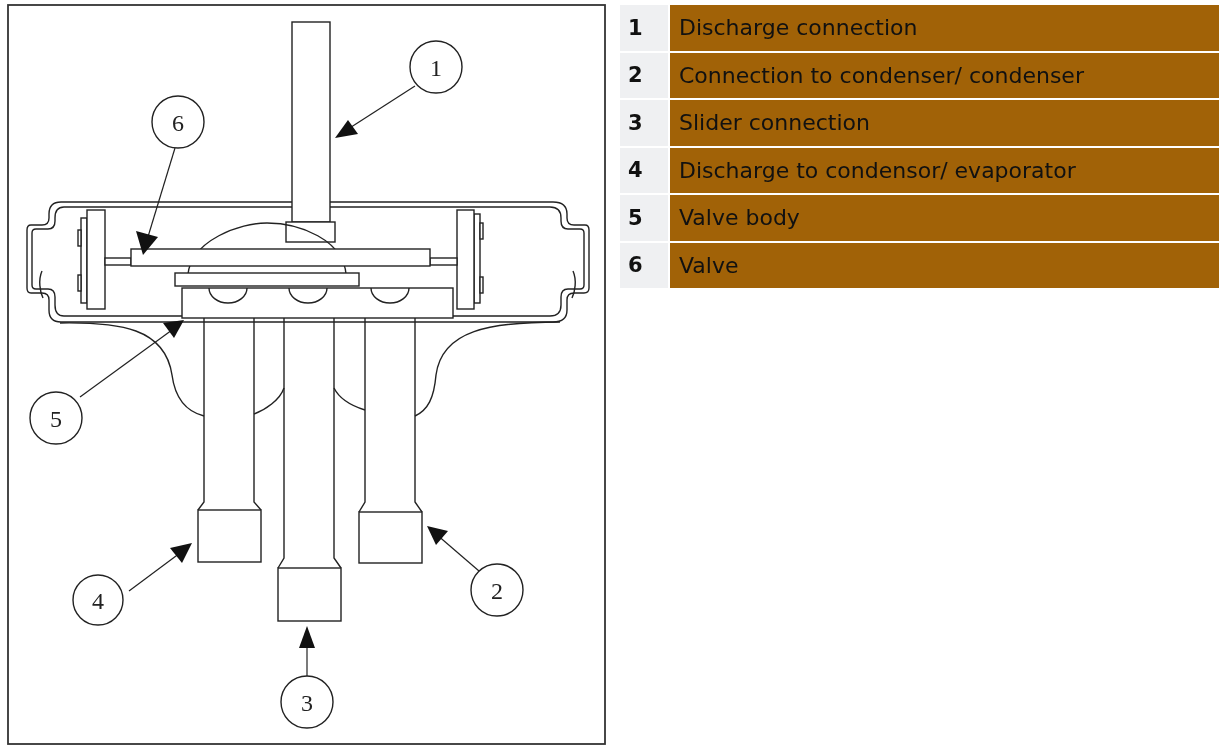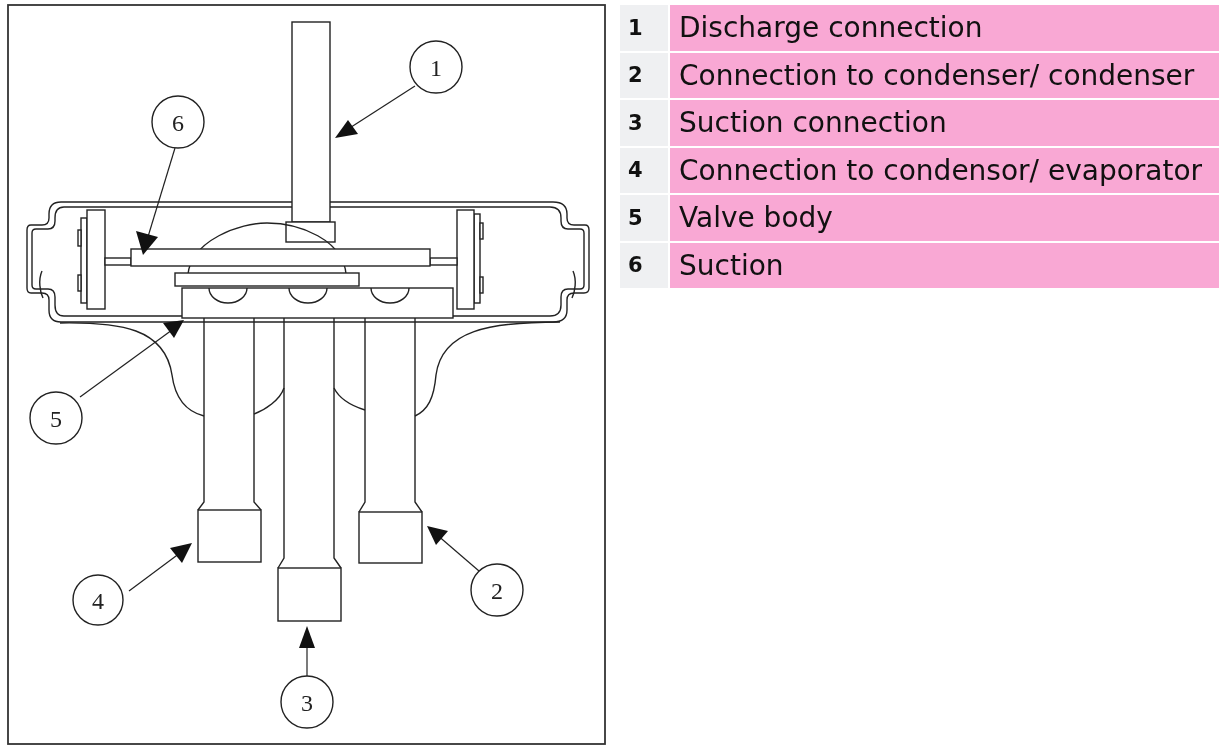--- a/index.html
+++ b/index.html
@@ -3,21 +3,21 @@
 <meta charset="utf-8">
 <style>
   html, body { margin: 0; padding: 0; background: #ffffff; }
   body { width: 1229px; height: 756px; position: relative; overflow: hidden; font-family: "DejaVu Sans", sans-serif; }
   #diagram { position: absolute; left: 0; top: 0; width: 620px; height: 756px; }
   #diagram svg { display: block; }
   .callout-text { font-family: "Liberation Serif", "DejaVu Serif", serif; font-size: 24px; fill: #222; }
   #legend { position: absolute; left: 620px; top: 5px; width: 599px; }
   .legend-row { display: flex; height: 45.5px; margin-bottom: 2px; }
   .legend-num { width: 48px; background: #eff0f2; font-weight: bold; font-size: 21px; color: #111; display: flex; align-items: center; padding-left: 8px; box-sizing: border-box; }
-  .legend-label { flex: 1; margin-left: 2px; background: #f9a8d4; font-size: 28px; color: #111; display: flex; align-items: center; padding-left: 9px; box-sizing: border-box; }
+  .legend-label { flex: 1; margin-left: 2px; background: #a16207; font-size: 22px; color: #111; display: flex; align-items: center; padding-left: 9px; box-sizing: border-box; }
 </style>
 </head>
 <body>
 
 <div id="diagram">
   <svg width="620" height="756" viewBox="0 0 620 756" xmlns="http://www.w3.org/2000/svg" fill="none" stroke="#222" stroke-width="1.4">
 
     <rect x="8" y="5" width="597" height="739" stroke="#333" stroke-width="1.8" fill="#fff"></rect>
 
     <g>
@@ -129,27 +129,27 @@
   <div class="legend-row">
     <div class="legend-num">1</div>
     <div class="legend-label">Discharge connection</div>
   </div>
   <div class="legend-row">
     <div class="legend-num">2</div>
     <div class="legend-label">Connection to condenser/ condenser</div>
   </div>
   <div class="legend-row">
     <div class="legend-num">3</div>
-    <div class="legend-label">Suction connection</div>
+    <div class="legend-label">Slider connection</div>
   </div>
   <div class="legend-row">
     <div class="legend-num">4</div>
-    <div class="legend-label">Connection to condensor/ evaporator</div>
+    <div class="legend-label">Discharge to condensor/ evaporator</div>
   </div>
   <div class="legend-row">
     <div class="legend-num">5</div>
     <div class="legend-label">Valve body</div>
   </div>
   <div class="legend-row">
     <div class="legend-num">6</div>
-    <div class="legend-label">Suction</div>
+    <div class="legend-label">Valve</div>
   </div>
 </div>
 
 </body></html>

